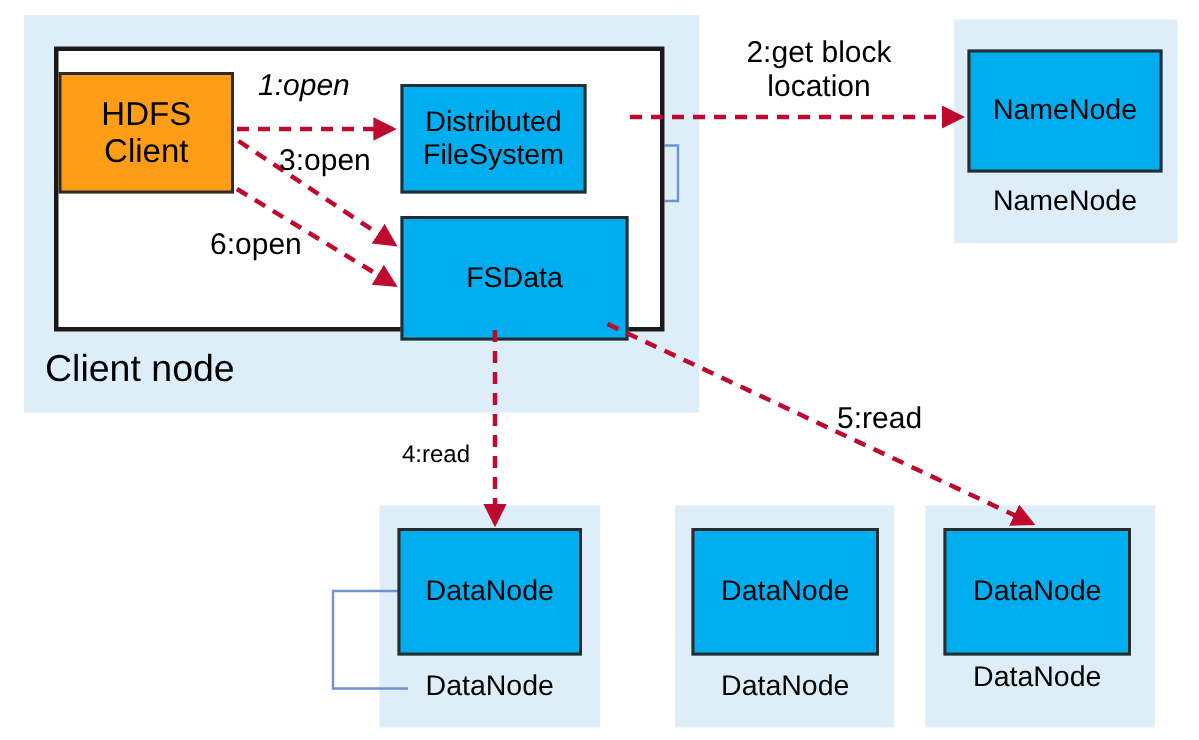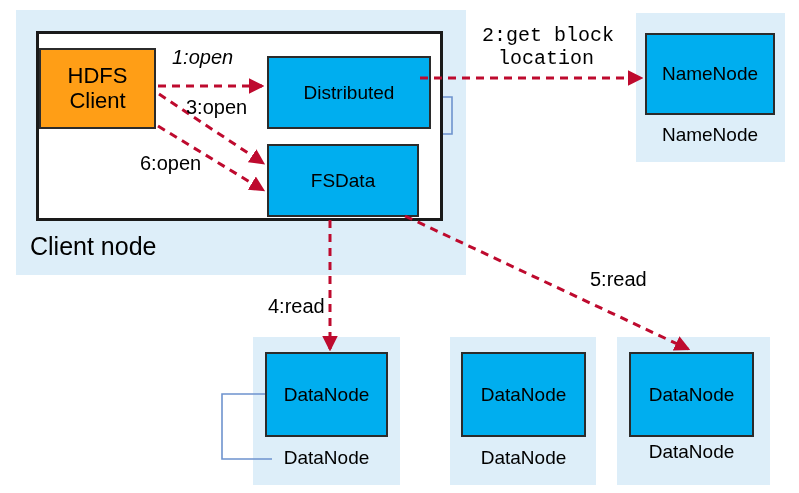--- a/index.html
+++ b/index.html
@@ -86,25 +86,26 @@
     <path d="M 272 394 L 222 394 L 222 459 L 272 459" fill="none" stroke="#6E93CE" stroke-width="1.6"></path>
   </svg>
 
   <div class="client-frame" style="left:36px; top:31px; width:407px; height:190px;"></div>
 
   <div class="node-box orange" style="left:39px; top:48px; width:117px; height:81px; font-size:22px;">
     <span class="ln">HDFS</span>
     <span class="ln">Client</span>
   </div>
 
-  <div class="node-box blue" style="left:267px; top:56px; width:164px; height:73px; font-size:19px;text-align:right;">
+  <div class="node-box blue" style="left:267px; top:56px; width:124px; height:73px; font-size:19px;text-align:right;">
     <span class="ln">Distributed</span>
+    <span class="ln">FileSystem</span>
   </div>
 
-  <div class="node-box blue" style="left:267px; top:144px; width:152px; height:73px; font-size:19px;">
+  <div class="node-box blue" style="left:267px; top:144px; width:152px; height:83px; font-size:19px;">
     <span class="ln">FSData</span>
   </div>
 
   <div class="caption" style="left:30px; top:232px; font-size:25px;">Client node</div>
 
   <div class="node-box blue" style="left:645px; top:33px; width:130px; height:82px; font-size:19px;">
     <span class="ln">NameNode</span>
   </div>
   <div class="caption" style="left:645px; top:124px; width:130px; font-size:19px;">NameNode</div>
 
@@ -138,27 +139,27 @@
 
     <line x1="158" y1="126" x2="263" y2="190" stroke="#BE0A2E" stroke-width="3" stroke-dasharray="8 6" marker-end="url(#rarrow)"></line>
 
     <line x1="330" y1="220" x2="330" y2="349" stroke="#BE0A2E" stroke-width="3" stroke-dasharray="8 6" marker-end="url(#rarrow)"></line>
 
     <line x1="405" y1="216" x2="688" y2="349" stroke="#BE0A2E" stroke-width="3" stroke-dasharray="8 6" marker-end="url(#rarrow)"></line>
   </svg>
 
   <div class="edge-label" style="left:172px; top:46px; font-size:20px;font-style:italic;">1:open</div>
 
-  <div class="edge-label" style="left:482px; top:24px; width:128px; text-align:center; font-size:20px;font-family:Liberation Mono, monospace;">
+  <div class="edge-label" style="left:482px; top:24px; width:128px; text-align:center; font-size:20px;">
     <span>2:get block</span><br>
     <span>location</span>
   </div>
 
   <div class="edge-label" style="left:186px; top:96px; font-size:20px;">3:open</div>
 
-  <div class="edge-label" style="left:268px; top:295px; font-size:20px;">4:read</div>
+  <div class="edge-label" style="left:268px; top:295px; font-size:16px;">4:read</div>
 
-  <div class="edge-label" style="left:558px; top:268px; font-size:20px;margin-left:32px;">5:read</div>
+  <div class="edge-label" style="left:558px; top:268px; font-size:20px;">5:read</div>
 
   <div class="edge-label" style="left:140px; top:152px; font-size:20px;">6:open</div>
 
 
 </div>
 
 </body></html>

